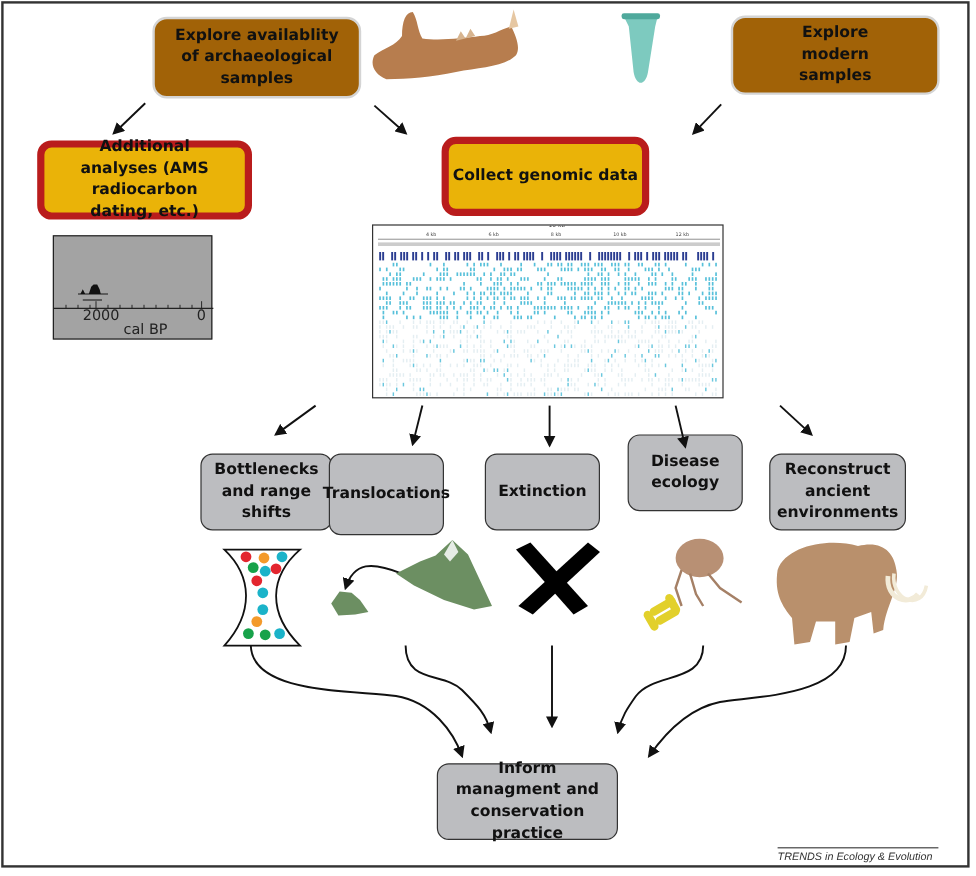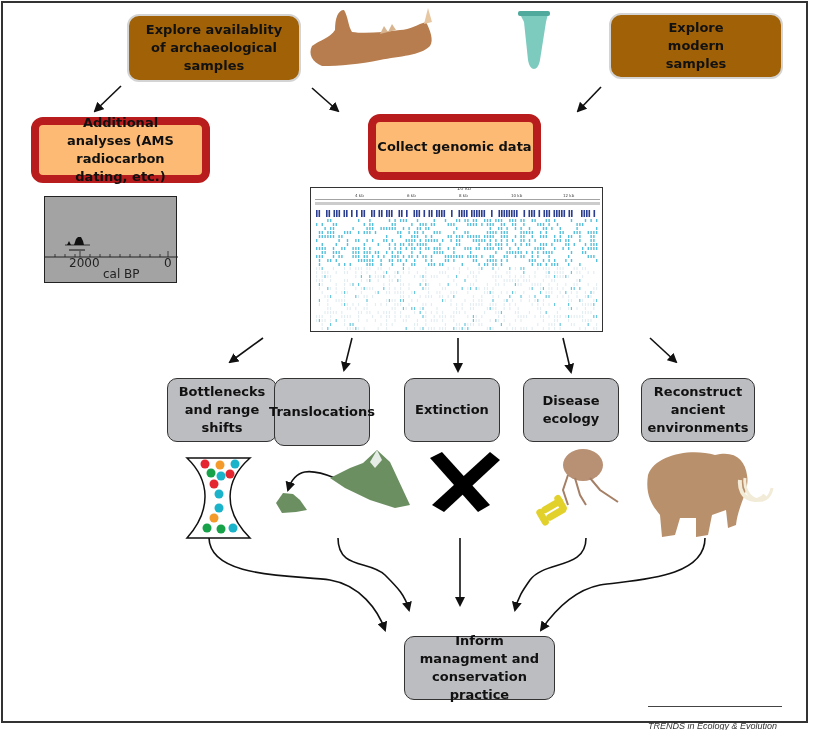--- a/index.html
+++ b/index.html
@@ -1,26 +1,26 @@
 <!DOCTYPE html>
 <html><head>
 <meta charset="utf-8">
 <style>
   html,body{margin:0;padding:0;background:#fff;}
   body{width:813px;height:730px;position:relative;overflow:hidden;font-family:"DejaVu Sans",sans-serif;}
   .frame{position:absolute;left:1px;top:1px;width:807px;height:722px;border:2px solid #333;box-sizing:border-box;}
   .box{position:absolute;box-sizing:border-box;border-radius:12px;display:flex;align-items:center;justify-content:center;text-align:center;font-weight:bold;font-size:13px;line-height:18px;color:#111;}
   .light{background:#a16207;border:2px solid #d4d4d4;}
-  .mid{background:#fdba74;border:8px solid #b91c1c;justify-content:center;}
+  .mid{background:#eab308;border:6px solid #b91c1c;justify-content:center;}
   .dark{background:#bcbdc0;border:1.5px solid #333;border-radius:10px;}
   svg{position:absolute;left:0;top:0;}
   .dating{position:absolute;left:44px;top:196px;width:133px;height:87px;border:1.5px solid #222;box-sizing:border-box;background:#a3a3a3;}
   .dating .lbl{position:absolute;font-size:12px;color:#222;}
   .genome{position:absolute;left:310px;top:187px;width:293px;height:145px;border:1.5px solid #333;box-sizing:border-box;background:#fff;overflow:hidden;}
-  .trends{position:absolute;left:648px;top:706px;width:134px;border-top:1px solid #444;font-size:9px;font-style:italic;color:#333;font-family:"Liberation Sans",sans-serif;padding-top:14px;}
+  .trends{position:absolute;left:648px;top:706px;width:134px;border-top:1px solid #444;font-size:9px;font-style:italic;color:#333;font-family:"Liberation Sans",sans-serif;padding-top:2px;}
 </style>
 </head>
 <body>
 
 <div class="frame"></div>
 
 <div class="box light" style="left:127px;top:14px;width:174px;height:68px;padding:0 8px;">
   <span>Explore availablity of archaeological samples</span>
 </div>
 <div class="box light" style="left:609px;top:13px;width:174px;height:66px;padding:0 30px;">
@@ -35,28 +35,28 @@
 
 <div class="box dark" style="left:167px;top:378px;width:110px;height:64px;padding:0 4px;">
   <span>Bottlenecks and range shifts</span>
 </div>
 <div class="box dark" style="left:274px;top:378px;width:96px;height:68px;">
   <span>Translocations</span>
 </div>
 <div class="box dark" style="left:404px;top:378px;width:96px;height:64px;">
   <span>Extinction</span>
 </div>
-<div class="box dark" style="left:523px;top:378px;width:96px;height:64px;padding:0 14px;">
+<div class="box dark" style="left:523px;top:362px;width:96px;height:64px;padding:0 14px;">
   <span>Disease ecology</span>
 </div>
 <div class="box dark" style="left:641px;top:378px;width:114px;height:64px;padding:0 4px;">
   <span>Reconstruct ancient environments</span>
 </div>
 
-<div class="box dark" style="left:364px;top:636px;width:151px;height:64px;padding:0 10px;margin-left:40px;">
+<div class="box dark" style="left:364px;top:636px;width:151px;height:64px;padding:0 10px;">
   <span>Inform managment and conservation practice</span>
 </div>
 
 <div class="dating">
   <svg width="133" height="87">
     <path d="M22 48 L24 44 L26 48 L29 48 L31 42 L33 40 L36 40 L38 44 L39 48 Z" fill="#111"></path>
     <line x1="20" y1="48" x2="45" y2="48" stroke="#111" stroke-width="0.8"></line>
     <line x1="24" y1="53" x2="40" y2="53" stroke="#111" stroke-width="1"></line>
     <line x1="0" y1="60" x2="133" y2="60" stroke="#222" stroke-width="1"></line>
     <g stroke="#222" stroke-width="0.8">

